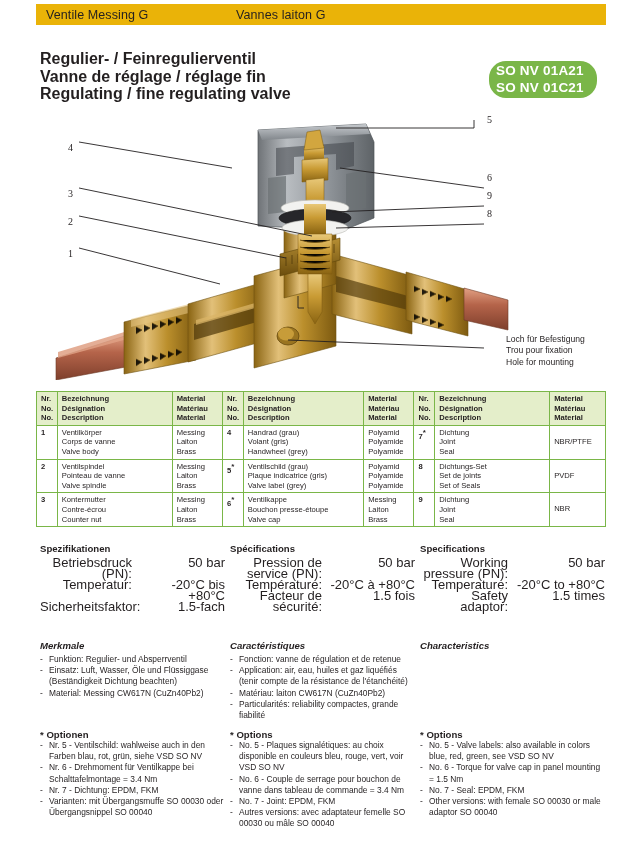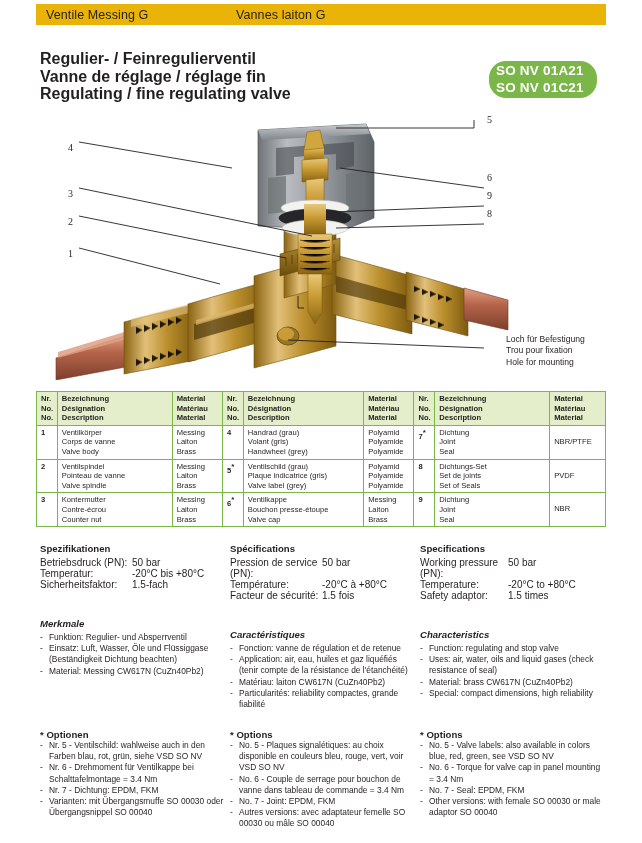--- a/index.html
+++ b/index.html
@@ -98,21 +98,21 @@
   .col { position:absolute; top:0; width:185px; }
   .col.c1 { left:0; }
   .col.c2 { left:190px; }
   .col.c3 { left:380px; }
 
   .sec-head {
     font-size:9.6px; font-weight:bold; margin:0 0 3px 0; color:#231f20;
   }
   .sec-head.spaced { margin-top:28px;font-style:italic; }
   .spec-row {
-    display:flex; font-size:10px; line-height:11px;
+    display:flex; font-size:13px; line-height:11px;text-align:right;
   }
   .spec-row .k { width:92px; flex:none; }
   .spec-row .v { flex:1; }
   .c3 .spec-row .k { width:88px; }
 
   .bullets { margin:0; padding:0; list-style:none; }
   .bullets li {
     font-size:8.4px; line-height:11.2px;
     padding-left:9px; position:relative; margin-bottom:0px;
   }
@@ -516,31 +516,25 @@
           <div class="spec-row">
             <span class="k">Temperature:</span>
             <span class="v">-20°C to +80°C</span>
           </div>
           <div class="spec-row">
             <span class="k">Safety adaptor:</span>
             <span class="v">1.5 times</span>
           </div>
         </div>
       <div class="sec-head spaced">Characteristics</div>
-      <ul class="bullets" id="feat-en">
-          <li>Function: regulating and stop valve</li>
-          <li>Uses: air, water, oils and liquid gases (check resistance of seal)</li>
-          <li>Material: brass CW617N (CuZn40Pb2)</li>
-          <li>Special: compact dimensions, high reliability</li>
-        </ul>
       <div class="opt-block">
         <div class="opt-head"><span class="star">*</span> <span>Options</span></div>
         <ul class="bullets" id="opt-en">
             <li>No. 5 - Valve labels: also available in colors blue, red, green, see VSD SO NV</li>
-            <li>No. 6 - Torque for valve cap in panel mounting = 3.4 Nm</li>
+            <li>No. 6 - Torque for valve cap in panel mounting = 1.5 Nm</li>
             <li>No. 7 - Seal: EPDM, FKM</li>
             <li>Other versions: with female SO 00030 or male adaptor SO 00040</li>
           </ul>
       </div>
     </div>
 
   </div>
 </div>
 
 </body></html>

